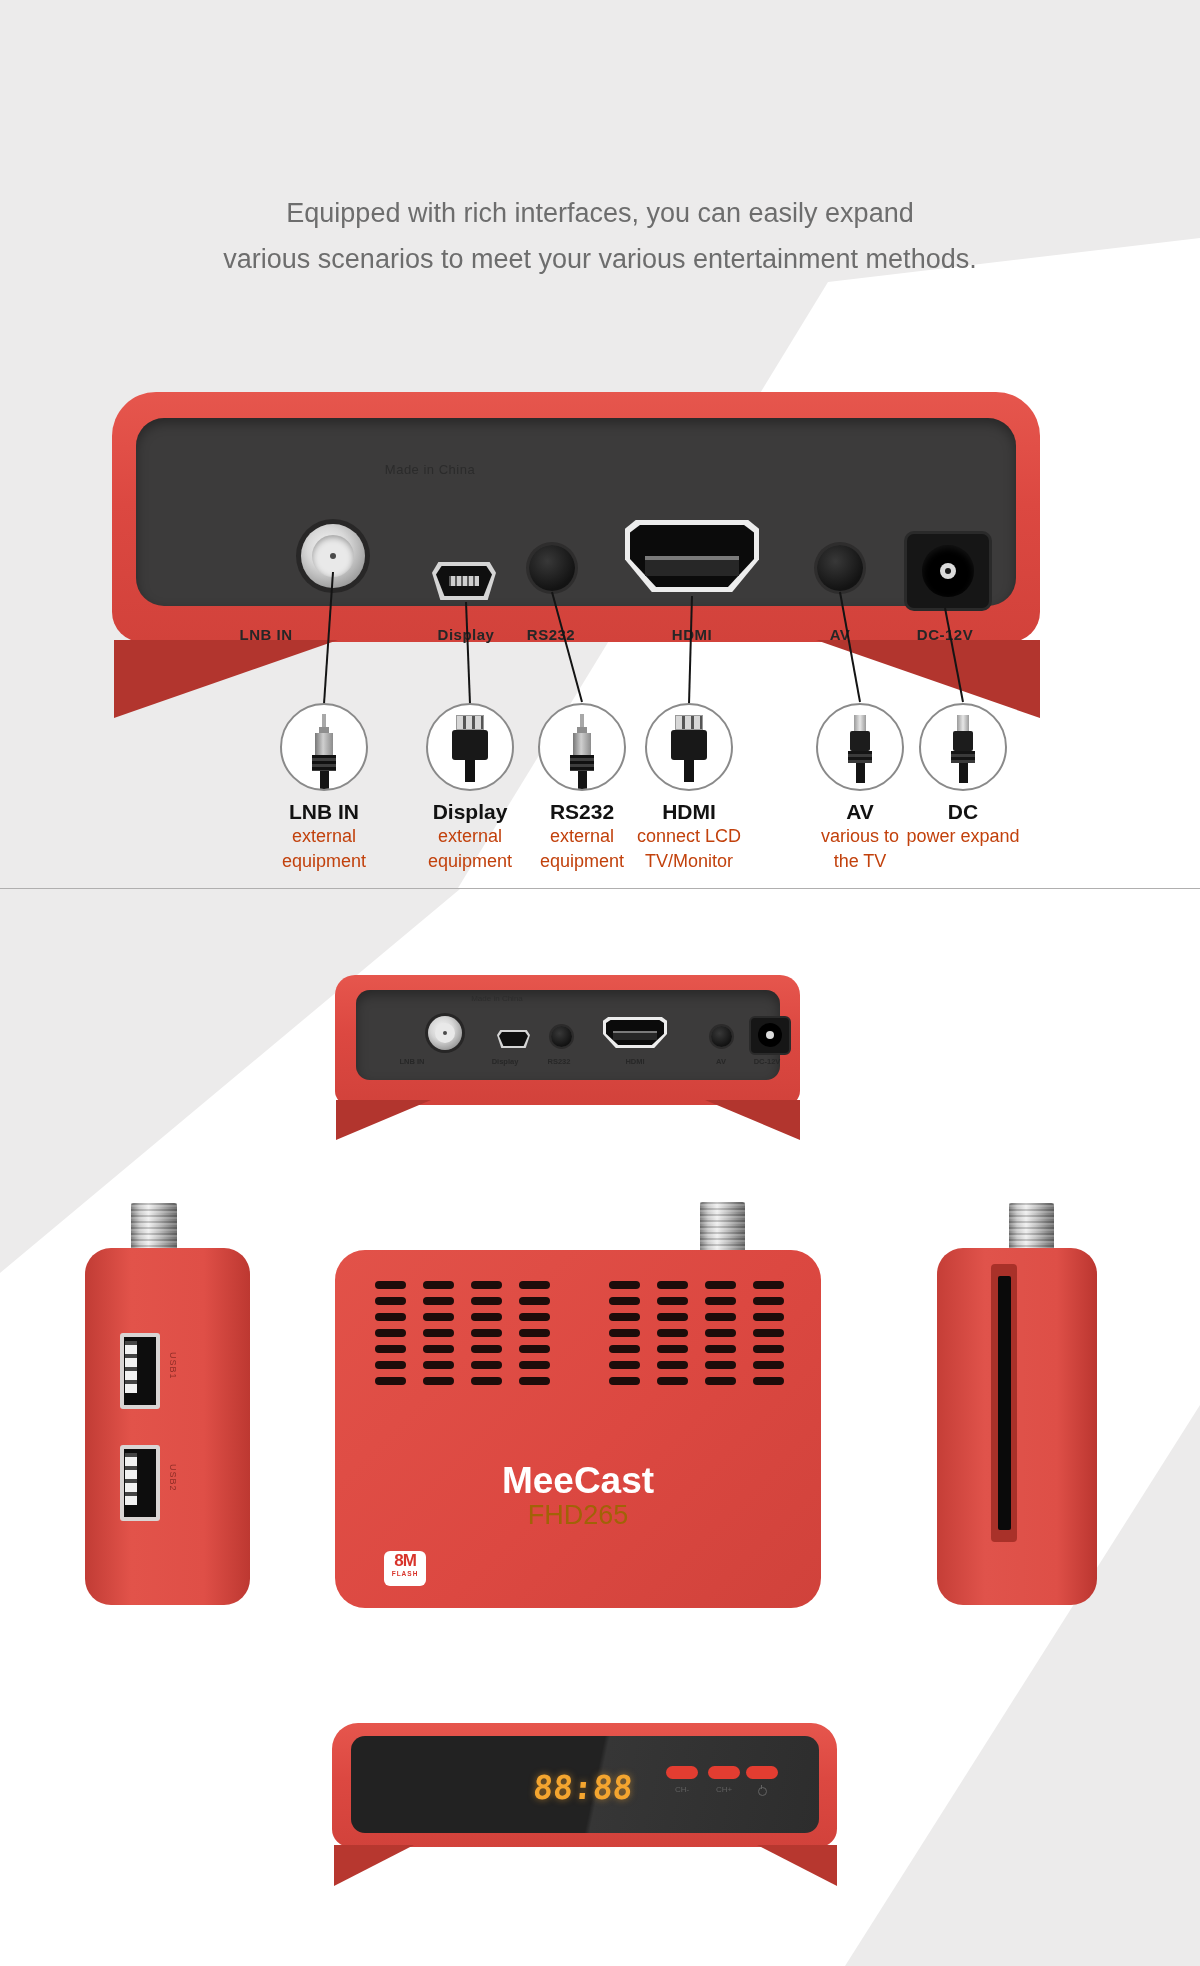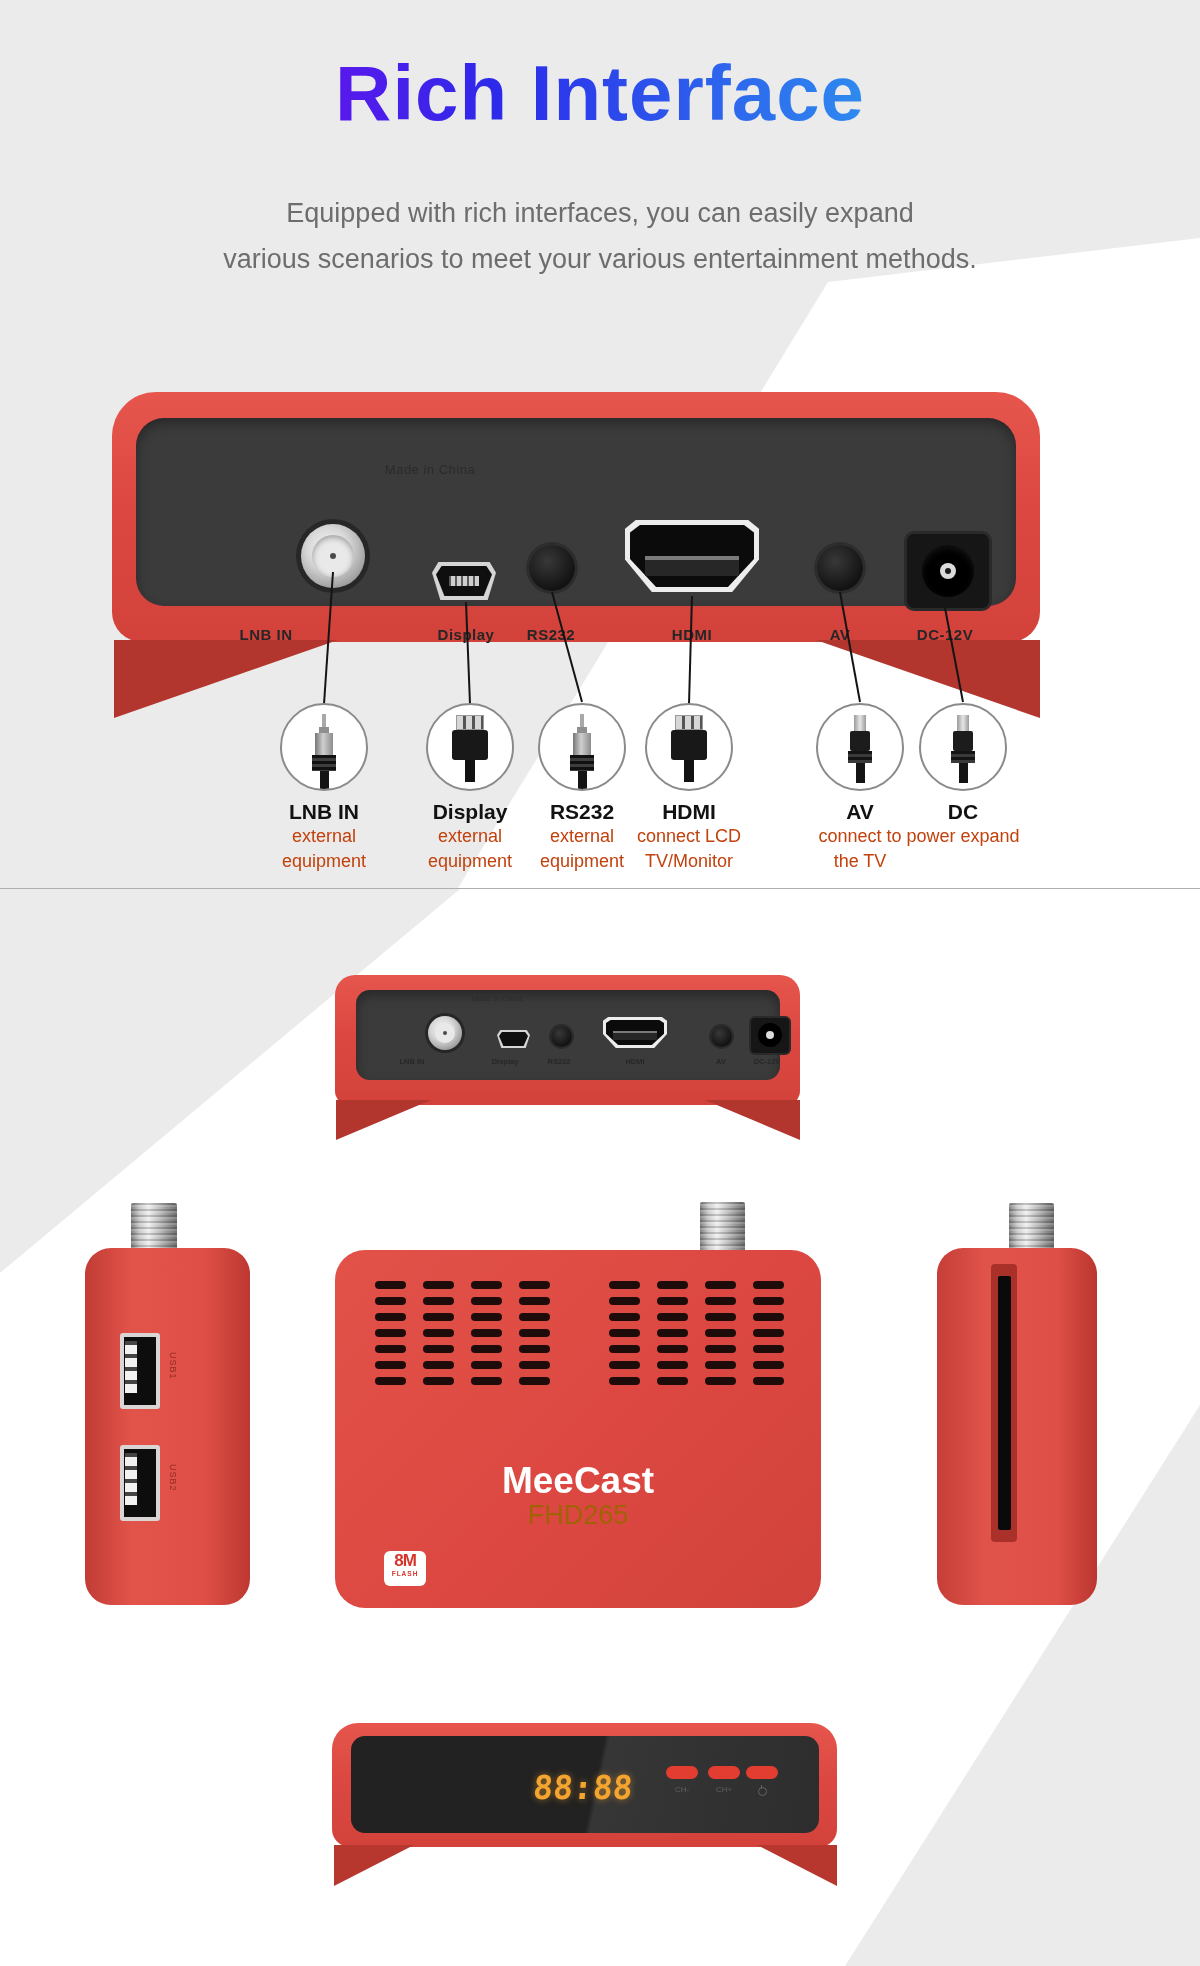--- a/index.html
+++ b/index.html
@@ -169,21 +169,20 @@
 <body>
 
 <div id="page">
 
   <div class="abs wedge-white-s1"></div>
   <div class="abs sect2-white"></div>
   <div class="abs wedge-gray-tl"></div>
   <div class="abs wedge-gray-br"></div>
   <div class="abs divider"></div>
 
-  <div class="abs title">Rich Interface</div>
   <div class="abs sub sub2">various scenarios to meet your various entertainment methods.</div>
   <div class="abs sub sub1">Equipped with rich interfaces, you can easily expand</div>
 
   <div class="abs red-body body-big"></div>
   <div class="abs leg leg-l legbig-l"></div>
   <div class="abs leg leg-r legbig-r"></div>
   <div class="abs dark-panel panel-big"></div>
   <div class="abs madein-big">Made in China</div>
 
   <div class="abs coax-big">
@@ -286,21 +285,21 @@
     <div class="callout-line">external</div>
     <div class="callout-line">equipment</div>
   </div>
   <div class="callout-label" style="left:689px">
     <div class="callout-title">HDMI</div>
     <div class="callout-line">connect LCD</div>
     <div class="callout-line">TV/Monitor</div>
   </div>
   <div class="callout-label" style="left:860px">
     <div class="callout-title">AV</div>
-    <div class="callout-line">connect to</div>
+    <div class="callout-line">various to</div>
     <div class="callout-line">the TV</div>
   </div>
   <div class="callout-label" style="left:963px">
     <div class="callout-title">DC</div>
     <div class="callout-line">power expand</div>
   </div>
 
   <div class="abs red-body body-sm"></div>
   <div class="abs leg leg-l legsm-l"></div>
   <div class="abs leg leg-r legsm-r"></div>

